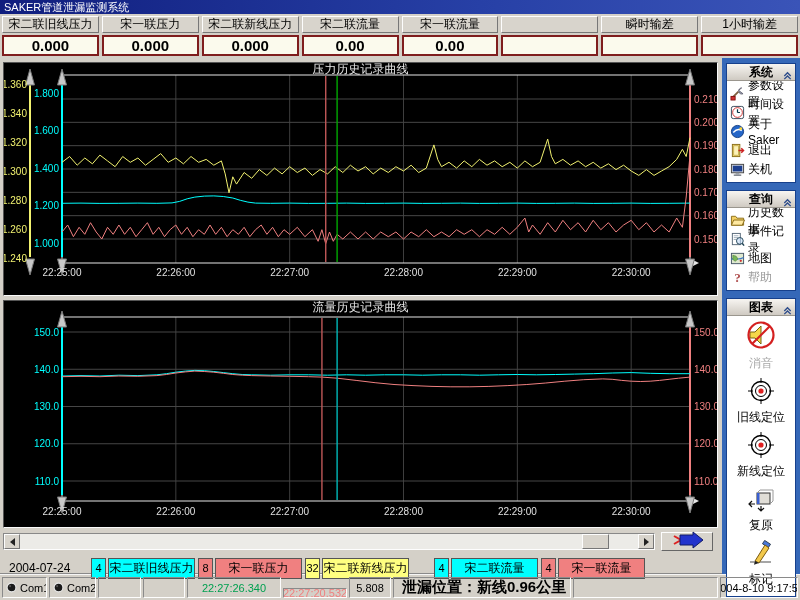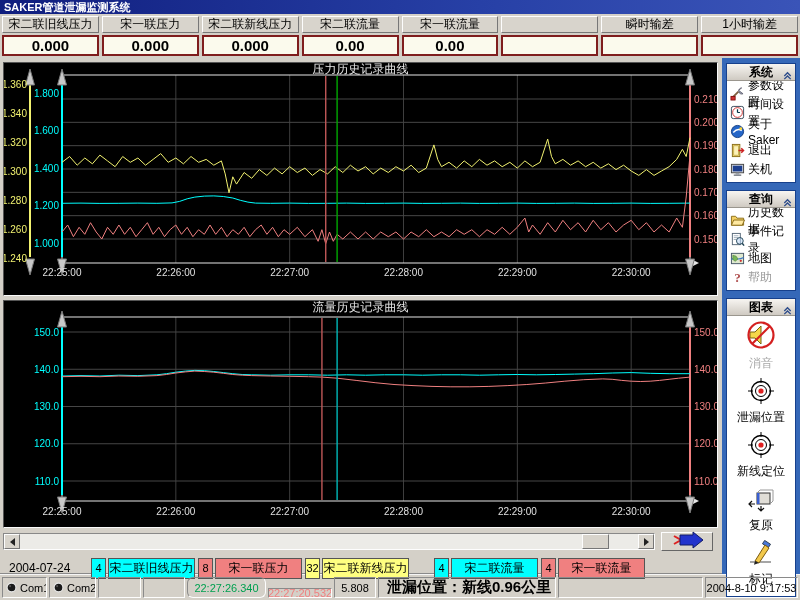--- a/index.html
+++ b/index.html
@@ -1,21 +1,21 @@
 <!DOCTYPE html>
 <html><head>
 <meta charset="utf-8">
 <style>
   html,body{margin:0;padding:0;background:#d4d0c8;}
   *{box-sizing:border-box;}
   .app{position:relative;width:800px;height:600px;overflow:hidden;background:#d4d0c8;
        font-family:"Liberation Sans",sans-serif;-webkit-font-smoothing:antialiased;}
   
   .titlebar{height:14px;background:linear-gradient(90deg,#101e7e,#2740a6 60%,#3a54b8);
-            color:#fff;font-size:11px;font-weight:bold;line-height:14px;padding-left:4px;}
+            color:#fff;font-size:11px;font-weight:normal;line-height:14px;padding-left:4px;}
   
   .top-panel{height:44px;padding:2px 2px 1px 2px;display:grid;grid-template-columns:repeat(8,1fr);
              grid-column-gap:3px;}
   .tp-cell{display:flex;flex-direction:column;gap:2px;}
   .tp-label{height:17px;background:#d8d4cc;border:1px solid;border-color:#fdfdfd #777 #777 #fdfdfd;
             font-size:12px;color:#000;display:flex;align-items:center;justify-content:center;white-space:nowrap;overflow:hidden;}
   .tp-value{height:21px;background:#fbfaed;border:2px solid #7f1d1d;font-size:15px;font-weight:bold;color:#000;
             display:flex;align-items:center;justify-content:center;}
   
   .main-row{display:flex;height:516px;}
@@ -385,21 +385,21 @@
             <div class="sb-sitem">
               <span><svg width="26" height="26" viewBox="0 0 26 26">
                   <line x1="13" y1="0" x2="13" y2="5" stroke="#000"></line>
                   <line x1="13" y1="21" x2="13" y2="26" stroke="#000"></line>
                   <line x1="0" y1="13" x2="5" y2="13" stroke="#000"></line>
                   <line x1="21" y1="13" x2="26" y2="13" stroke="#000"></line>
                   <circle cx="13" cy="13" r="9.5" fill="none" stroke="#000" stroke-width="1.4"></circle>
                   <circle cx="13" cy="13" r="5.5" fill="none" stroke="#000"></circle>
                   <circle cx="13" cy="13" r="2.6" fill="#e02020"></circle>
                 </svg></span>
-              <div class="slabel">泄漏位置</div>
+              <div class="slabel">旧线定位</div>
             </div>
             <div class="sb-sitem">
               <span><svg width="26" height="26" viewBox="0 0 26 26">
                   <line x1="13" y1="0" x2="13" y2="5" stroke="#000"></line>
                   <line x1="13" y1="21" x2="13" y2="26" stroke="#000"></line>
                   <line x1="0" y1="13" x2="5" y2="13" stroke="#000"></line>
                   <line x1="21" y1="13" x2="26" y2="13" stroke="#000"></line>
                   <circle cx="13" cy="13" r="9.5" fill="none" stroke="#000" stroke-width="1.4"></circle>
                   <circle cx="13" cy="13" r="5.5" fill="none" stroke="#000"></circle>
                   <circle cx="13" cy="13" r="2.6" fill="#e02020"></circle>
@@ -448,21 +448,21 @@
           </svg>
         </span>
         <span>Com2</span>
       </div>
       <div class="seg" style="width: 43px; flex: 0 0 auto;">
         <span></span>
       </div>
       <div class="seg" style="width: 42px; flex: 0 0 auto;">
         <span></span>
       </div>
-      <div class="seg center" style="width: 79px; flex: 0 0 auto; border-radius: 6px;">
+      <div class="seg center" style="width: 94px; flex: 0 0 auto;">
         <span style="color:#00a050">22:27:26.340</span>
       </div>
       <div class="seg center" style="width: 64px; flex: 0 0 auto; margin-top: 11px;">
         <span style="color:#f08080">22:27:20.532</span>
       </div>
       <div class="seg center" style="width: 42px; flex: 0 0 auto;">
         <span>5.808</span>
       </div>
       <div class="seg big" style="width: 178px; flex: 0 0 auto;">
         <span>泄漏位置：新线0.96公里</span>

